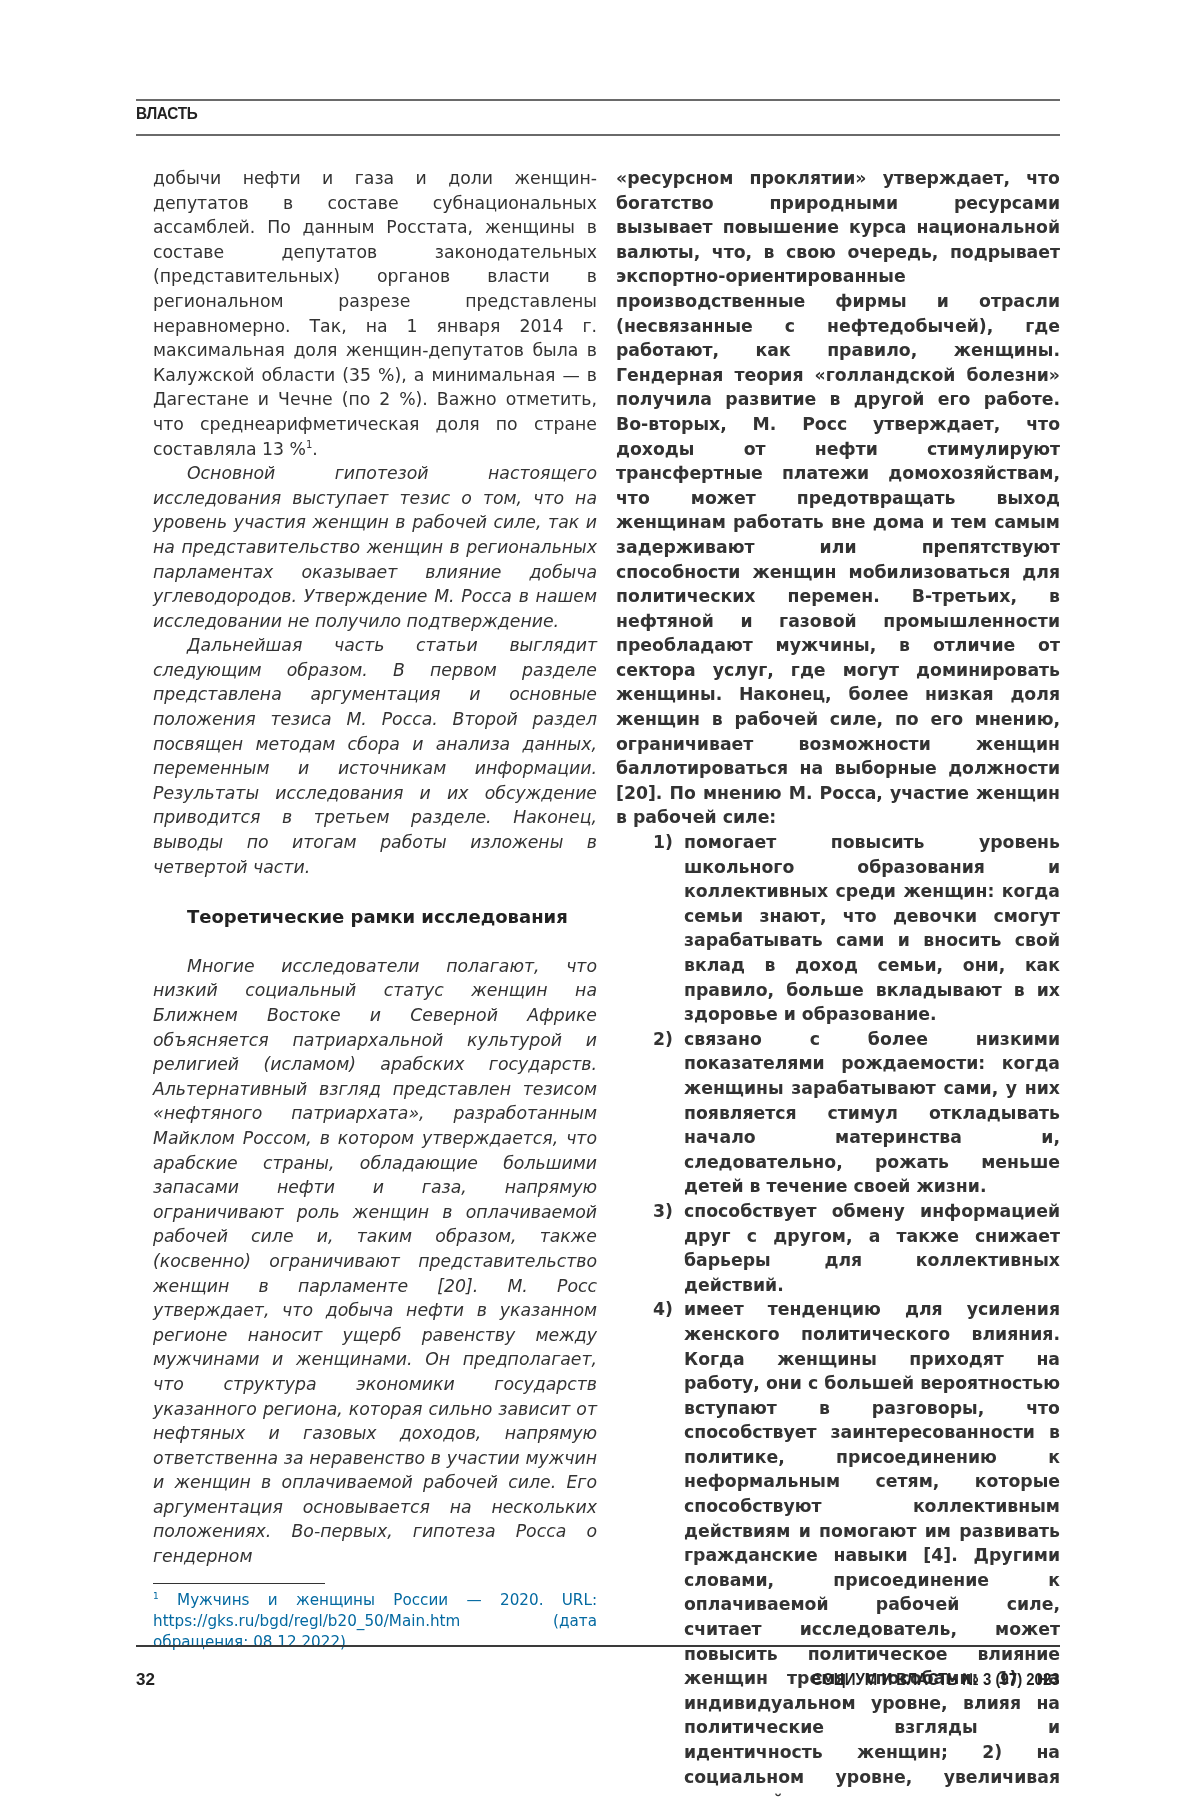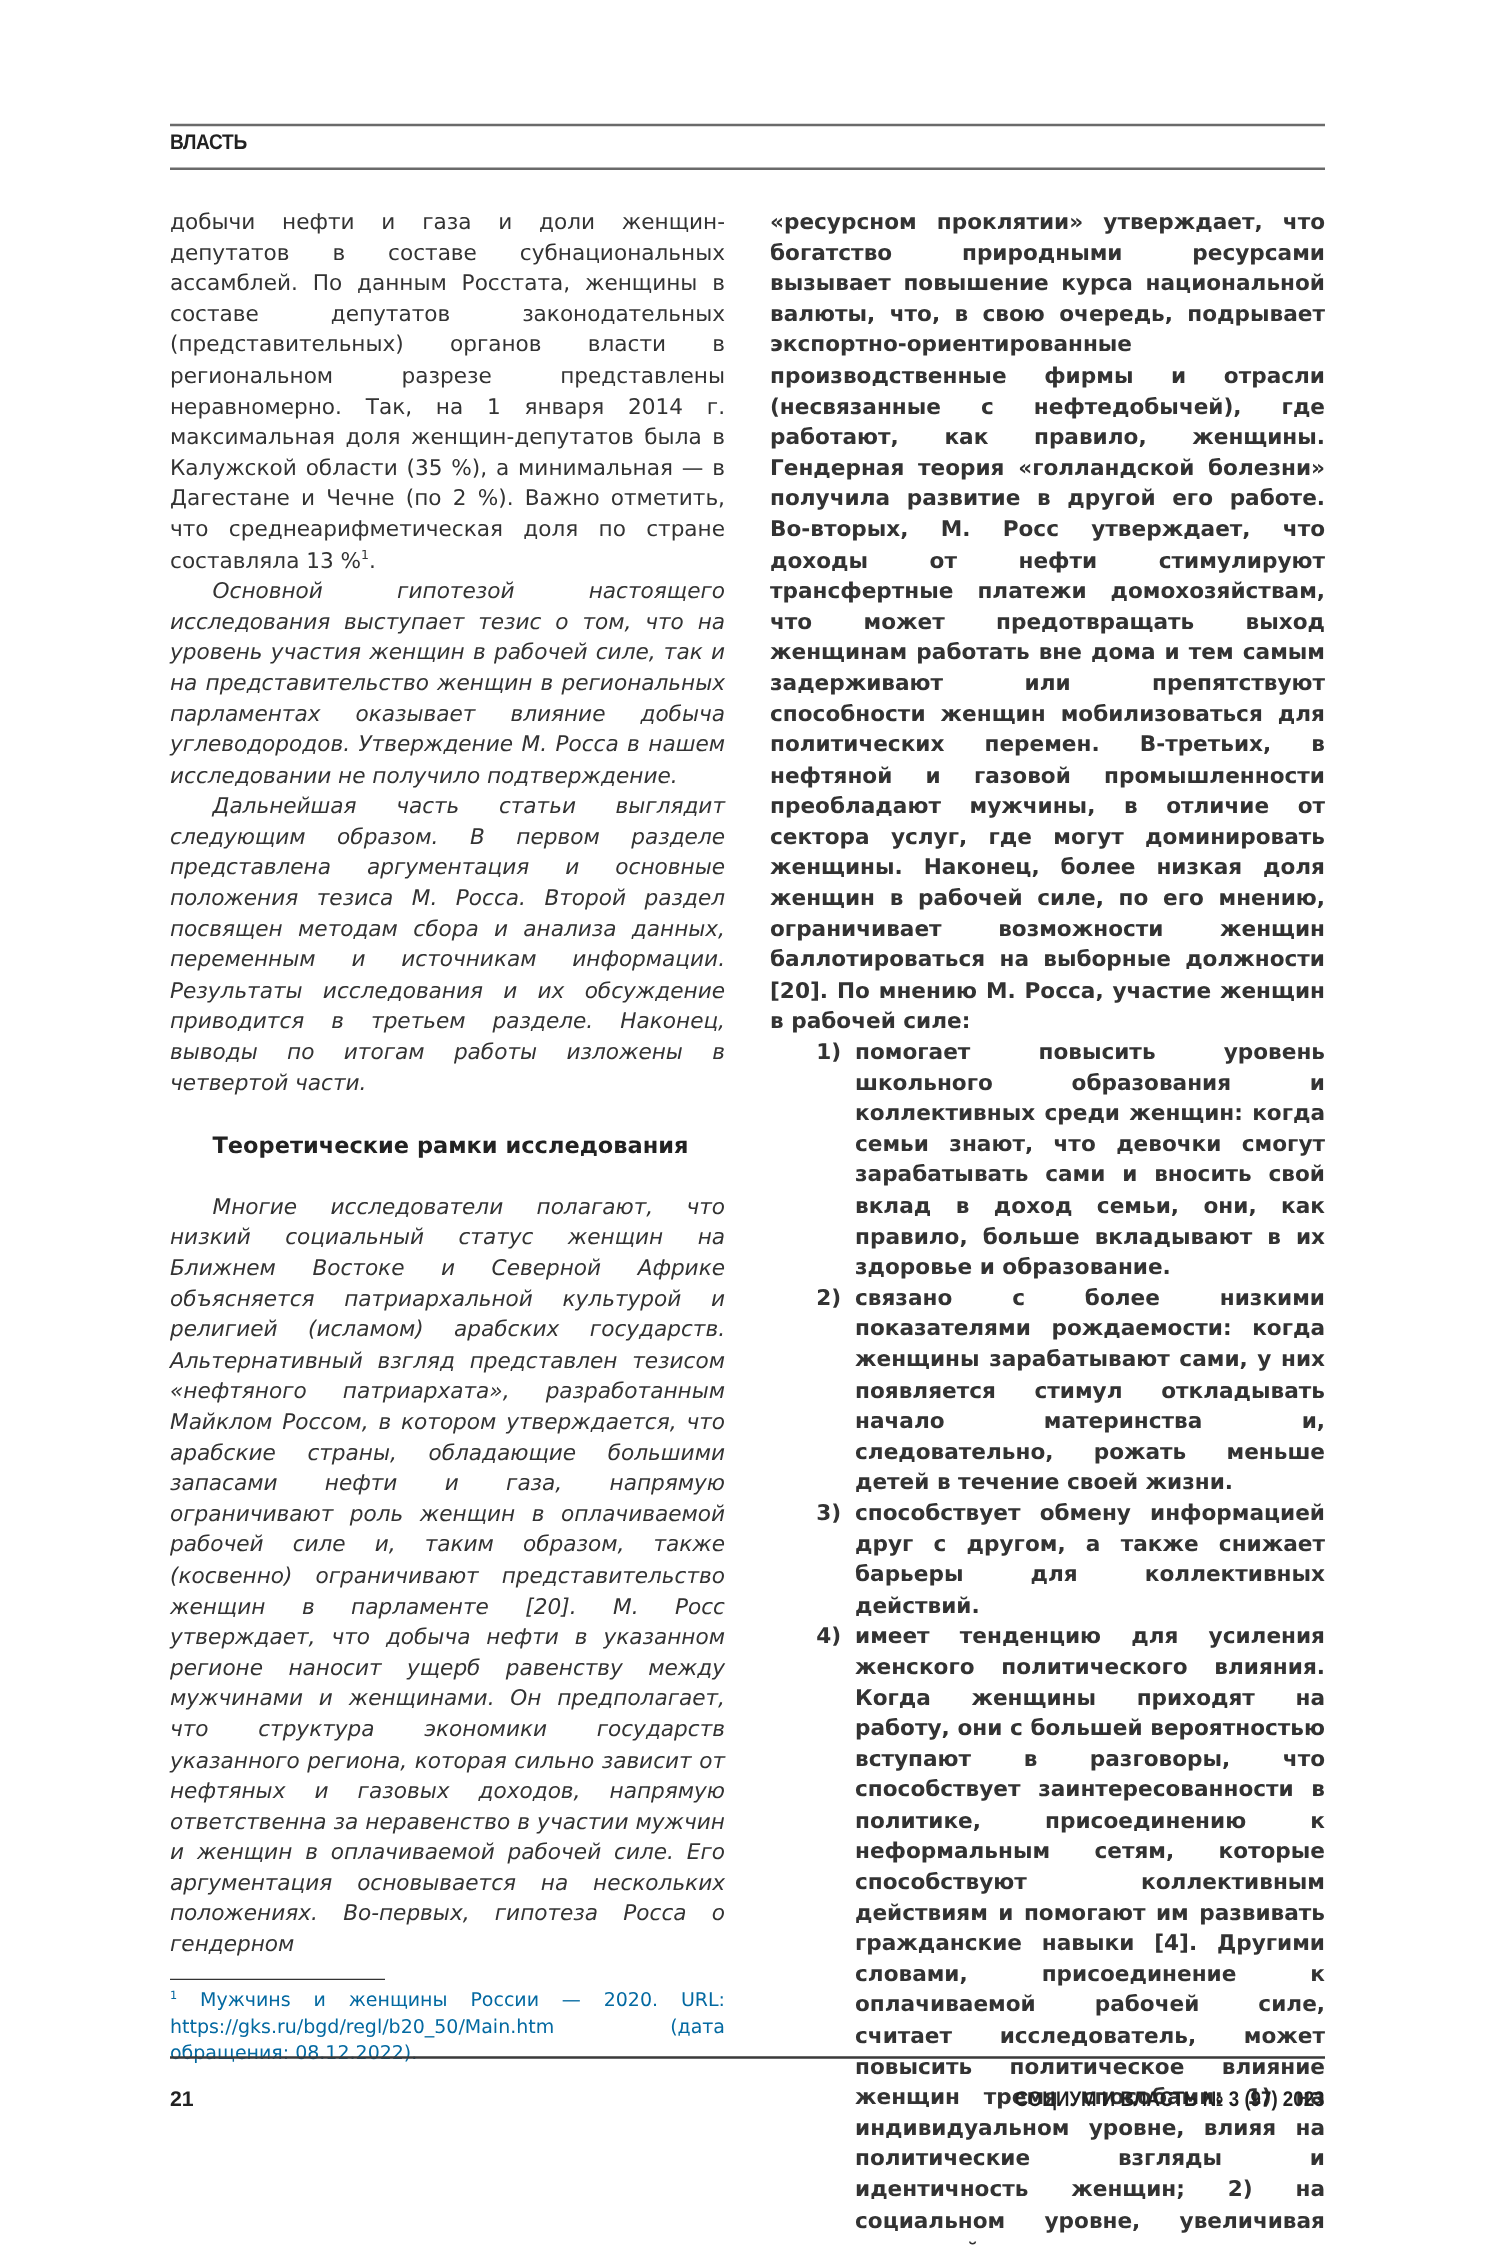--- a/index.html
+++ b/index.html
@@ -3,21 +3,21 @@
 <meta charset="utf-8">
 <style>
   html, body { margin: 0; padding: 0; background: #ffffff; }
   body { width: 1200px; height: 1797px; position: relative; overflow: hidden;
          font-family: "DejaVu Sans", sans-serif; color: #2b2b2b; }
   .rule { position: absolute; left: 136px; width: 924px; height: 0; border-top: 2.5px solid #6a6a6a; }
   .rule-thin { border-top: 2px solid #3a3a3a; }
   .running-head { position: absolute; left: 136px; top: 104px; font-family: "Liberation Sans", sans-serif;
                   font-weight: bold; font-size: 17px; letter-spacing: -0.3px; color: #222; transform: scaleX(0.9); transform-origin: left; }
   .col { position: absolute; top: 166px; width: 444px; font-size: 17.3px; line-height: 24.6px; color: #333; }
-  .col-left { left: 136px; }
+  .col-left { left: 153px; }
   .col-right { left: 616px; font-weight: bold; }
   .col p { margin: 0; text-align: justify; hyphens: manual; }
   .col p.indent { text-indent: 34px; font-style: italic; }
   .col p.noindent { text-indent: 0; }
   .heading { margin: 26px 0 24px 0 !important; padding-left: 34px; font-weight: bold; font-size: 18px; color: #222; text-align: left !important; }
   sup { font-size: 10px; line-height: 0; vertical-align: super; }
   ol.list { list-style: none; margin: 0; padding: 0; }
   ol.list li { position: relative; padding-left: 68px; text-align: justify; }
   ol.list li .num { position: absolute; left: 37px; top: 0; }
   .fn-rule { width: 172px; border-top: 1.3px solid #333; margin: 14px 0 6px 0; }
@@ -48,14 +48,14 @@
   <p class="noindent">«ресурсном проклятии» утверждает, что богатство природными ресурсами вызывает повышение курса национальной валюты, что, в свою очередь, подрывает экспортно-ориентированные производственные фирмы и отрасли (несвязанные с нефтедобычей), где работают, как правило, женщины. Гендерная теория «голландской болезни» получила развитие в другой его работе. Во-вторых, М. Росс утверждает, что доходы от нефти стимулируют трансфертные платежи домохозяйствам, что может предотвращать выход женщинам работать вне дома и тем самым задерживают или препятствуют способности женщин мобилизоваться для политических перемен. В-третьих, в нефтяной и газовой промышленности преобладают мужчины, в отличие от сектора услуг, где могут доминировать женщины. Наконец, более низкая доля женщин в рабочей силе, по его мнению, ограничивает возможности женщин баллотироваться на выборные должности [20]. По мнению М. Росса, участие женщин в рабочей силе:</p>
   <ol class="list">
     <li><span class="num">1)</span><span>помогает повысить уровень школьного образования и коллективных среди женщин: когда семьи знают, что девочки смогут зарабатывать сами и вносить свой вклад в доход семьи, они, как правило, больше вкладывают в их здоровье и образование.</span></li>
     <li><span class="num">2)</span><span>связано с более низкими показателями рождаемости: когда женщины зарабатывают сами, у них появляется стимул откладывать начало материнства и, следовательно, рожать меньше детей в течение своей жизни.</span></li>
     <li><span class="num">3)</span><span>способствует обмену информацией друг с другом, а также снижает барьеры для коллективных действий.</span></li>
     <li><span class="num">4)</span><span>имеет тенденцию для усиления женского политического влияния. Когда женщины приходят на работу, они с большей вероятностью вступают в разговоры, что способствует заинтересованности в политике, присоединению к неформальным сетям, которые способствуют коллективным действиям и помогают им развивать гражданские навыки [4]. Другими словами, присоединение к оплачиваемой рабочей силе, считает исследователь, может повысить политическое влияние женщин тремя способами: 1) на индивидуальном уровне, влияя на политические взгляды и идентичность женщин; 2) на социальном уровне, увеличивая удельный вес женщин в составе рабочей силы; 3) на экономи-</span></li>
   </ol>
 </div>
 
 <div class="rule rule-thin" style="top:1645px;"></div>
-<div class="folio folio-left">21</div>
+<div class="folio folio-left">32</div>
 <div class="folio folio-right">СОЦИУМ И ВЛАСТЬ № 3 (97) 2023</div>
 
 </body></html>

